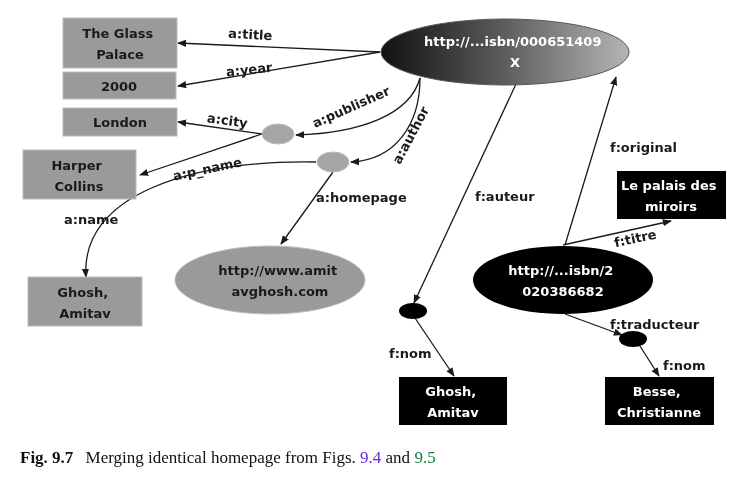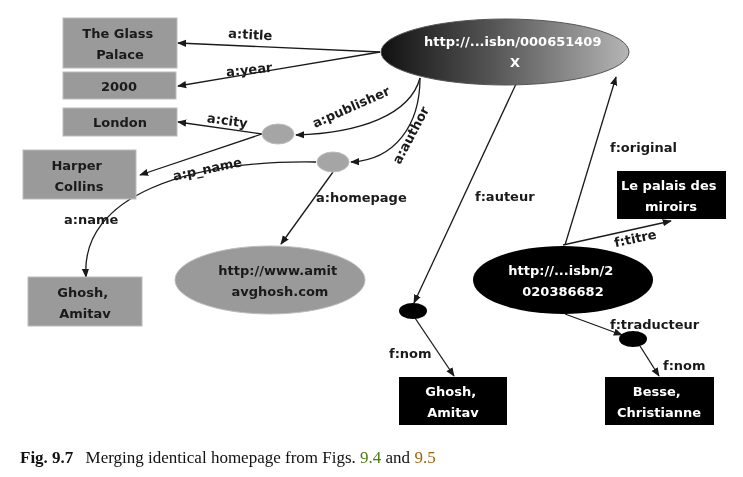--- a/index.html
+++ b/index.html
@@ -121,16 +121,16 @@
   <text class="lbl" x="610" y="152">f:original</text>
   <text class="lbl" x="614" y="244" transform="rotate(-12 630 240)">f:titre</text>
   <text class="lbl" x="610" y="329">f:traducteur</text>
   <text class="lbl" x="389" y="358">f:nom</text>
   <text class="lbl" x="663" y="370">f:nom</text>
 </svg>
 
 <div class="caption">
   <span class="fig">Fig. 9.7</span>
   <span>Merging identical homepage from Figs.</span>
-  <a style="color:#4d7c0f">9.4</a>
+  <a style="color:#6d28d9">9.4</a>
   <span>and</span>
-  <a style="color:#a16207">9.5</a>
+  <a style="color:#15803d">9.5</a>
 </div>
 
 </body></html>

